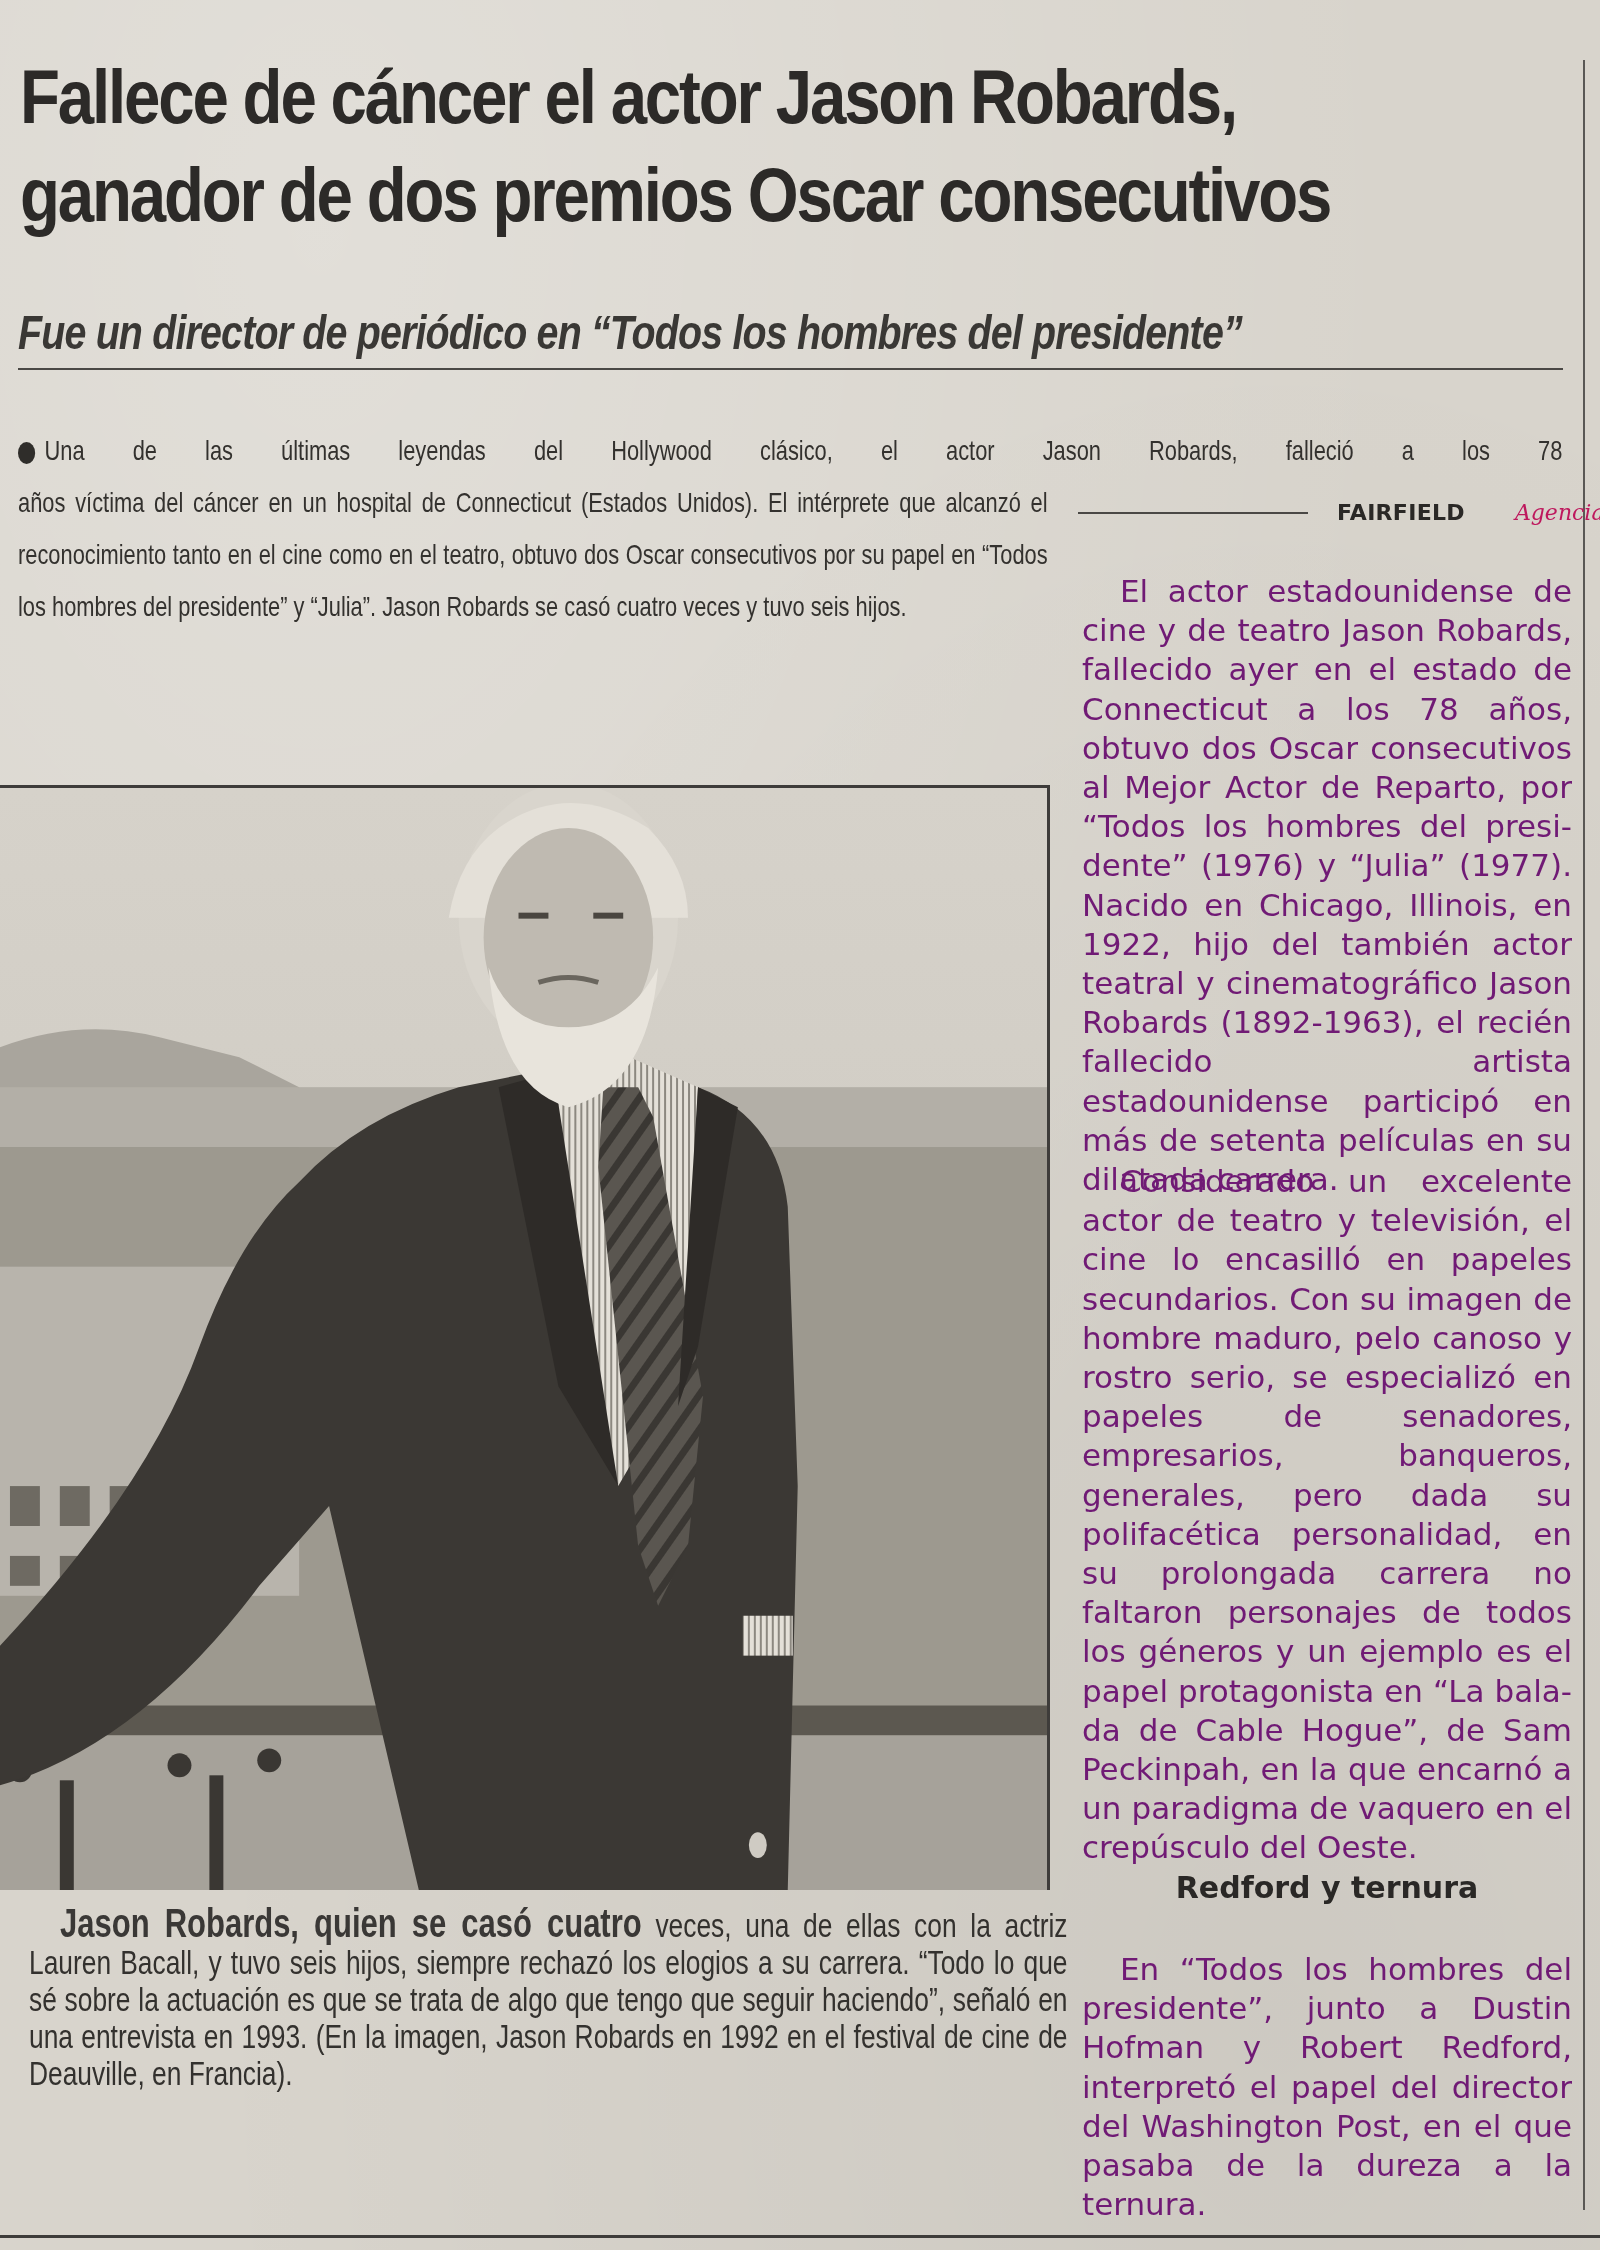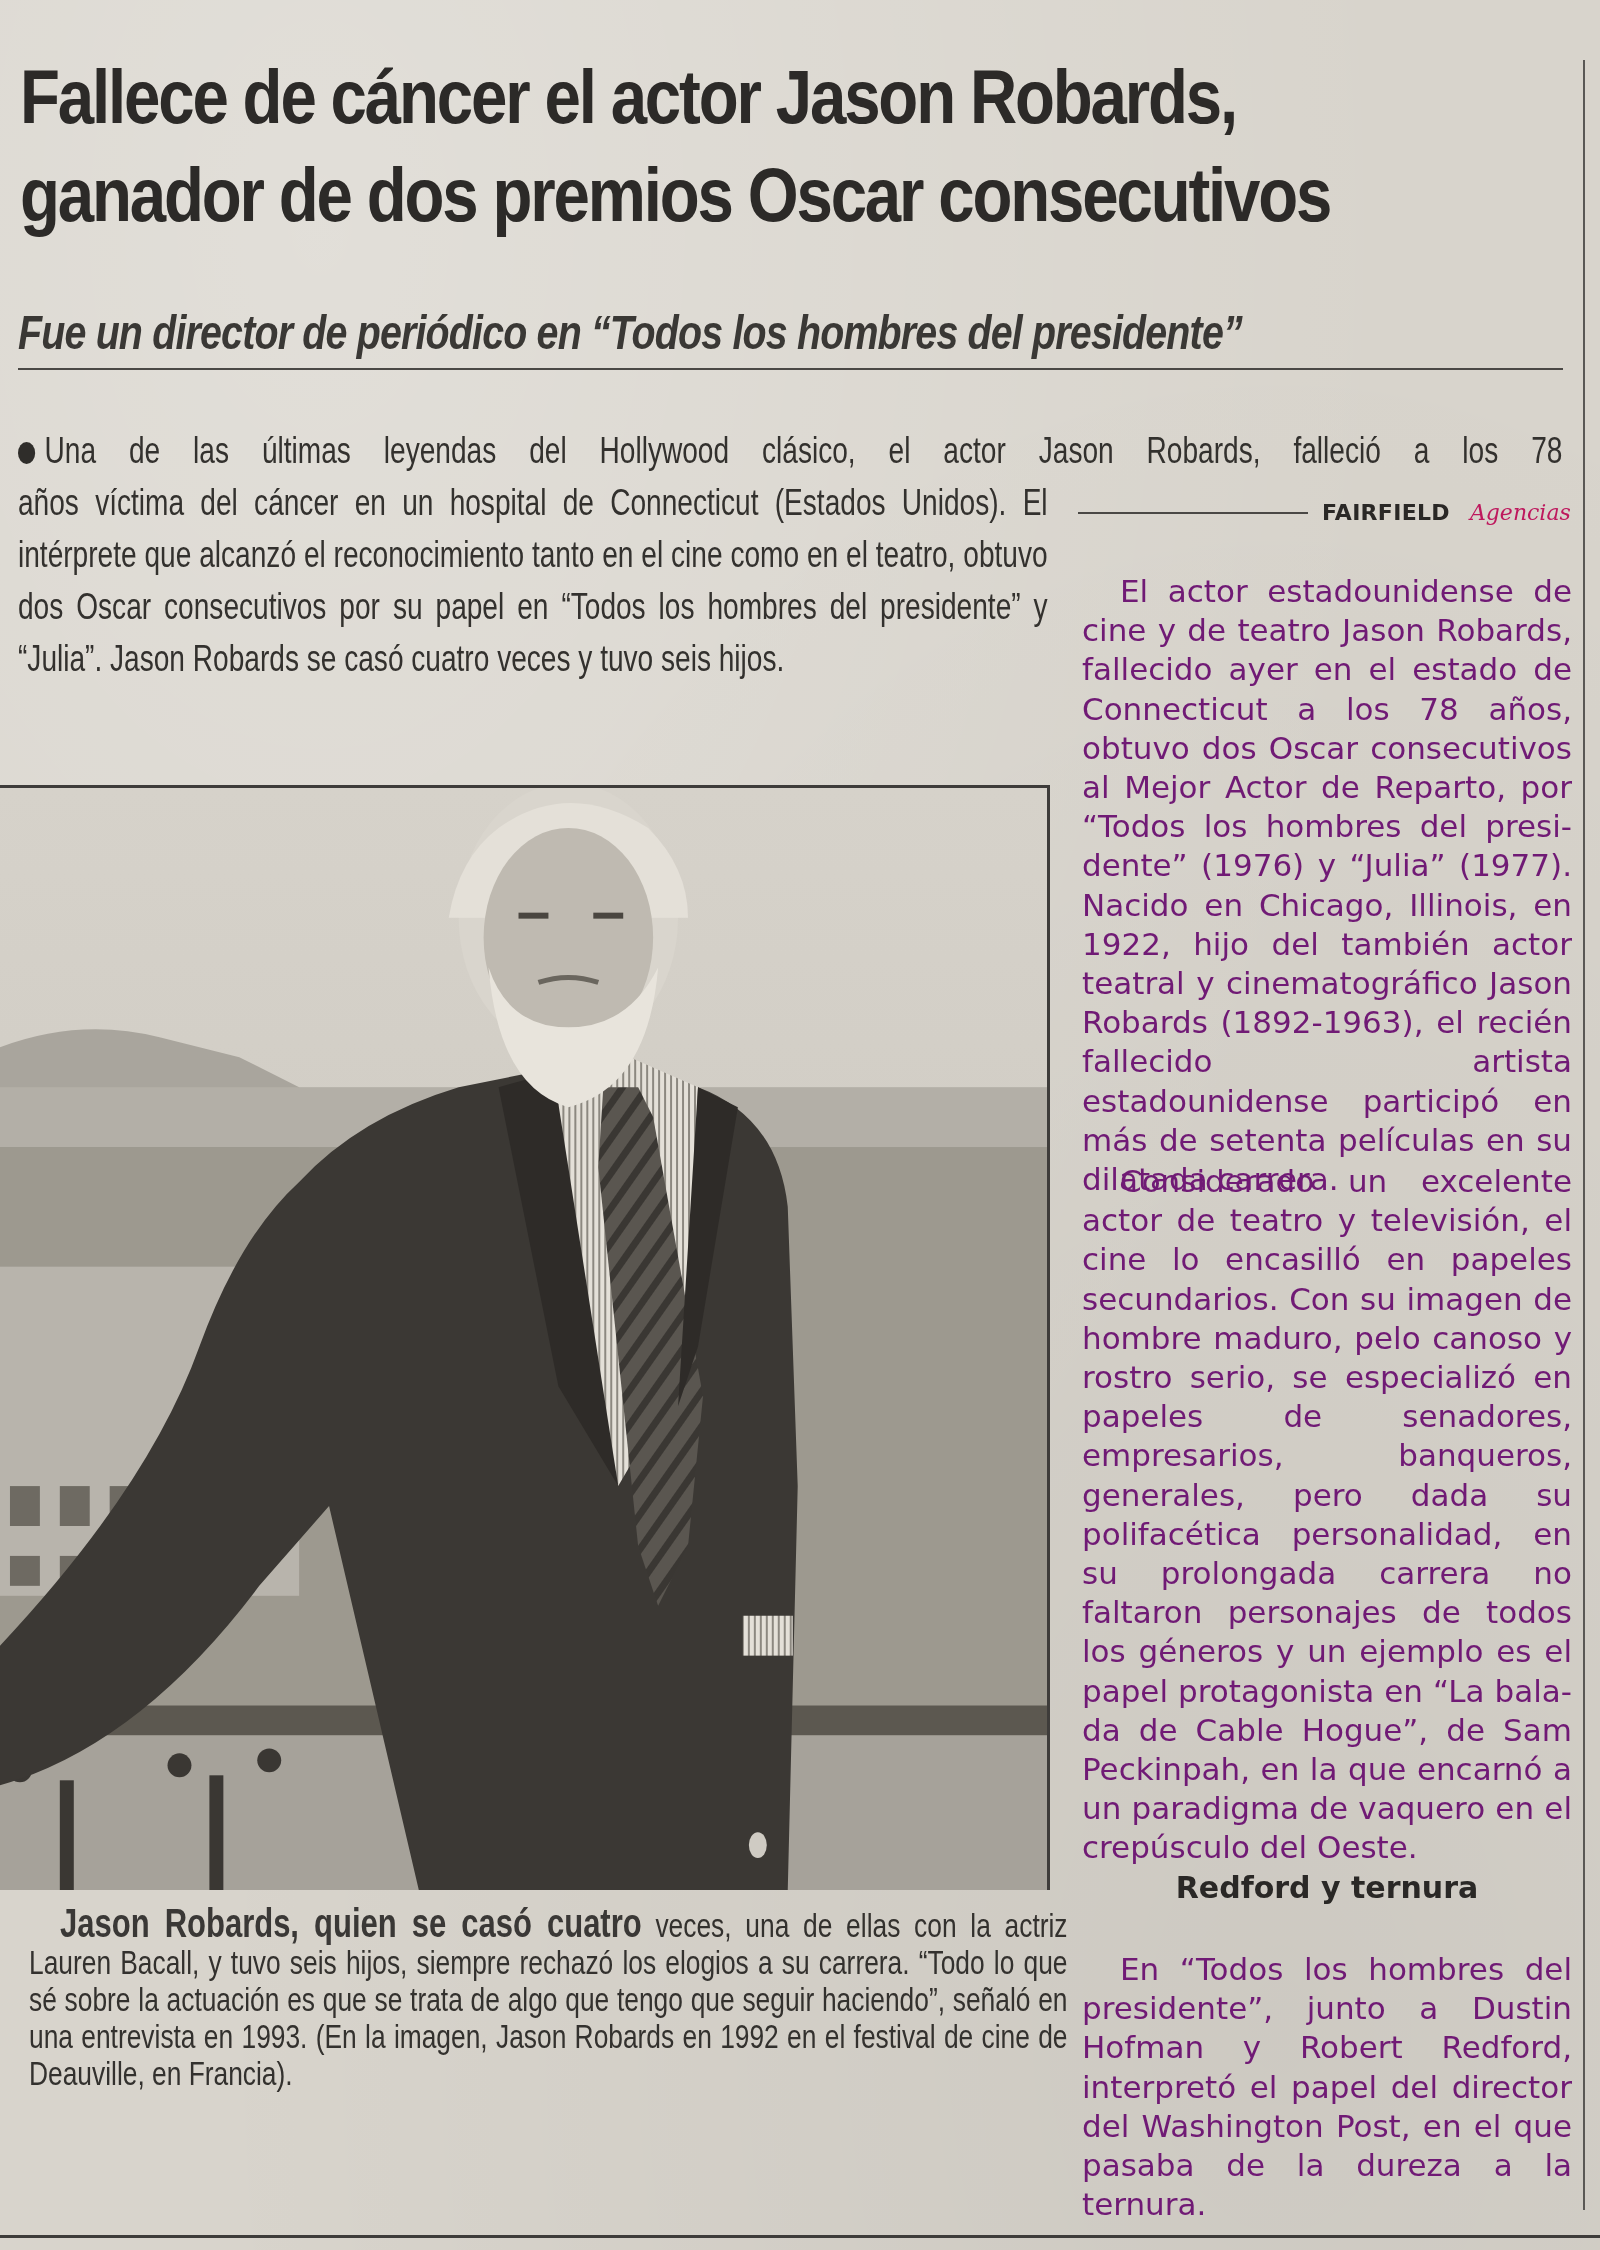--- a/index.html
+++ b/index.html
@@ -45,21 +45,21 @@
       background: #4a4845;
     }
     .right-border {
       position: absolute; left: 1583px; top: 60px; width: 2px; height: 2150px;
       background: #5a5855;
     }
 
     .lead {
       position: absolute; left: 18px; top: 425px; width: 1545px;
       font-family: "Liberation Sans", sans-serif;
-      font-size: 36px;
+      font-size: 28px;
       line-height: 52px;
       color: #33312e;
     }
     .lead-line1 {
       white-space: nowrap;
       transform: scaleX(0.78);
       transform-origin: left top;
       width: 1980px;
       text-align: justify;
       text-align-last: justify;
@@ -69,20 +69,21 @@
       transform: scaleX(0.78);
       transform-origin: left top;
       text-align: justify;
     }
     .bullet { display: inline-block; width: 22px; height: 22px; border-radius: 50%; background: #2f2d2a; margin-right: 12px; vertical-align: middle; }
 
     .dateline {
       position: absolute; left: 1078px; top: 500px; width: 486px;
       display: flex; align-items: center;
       font-size: 22px;
+      gap: 15px;
     }
     .dateline-rule { flex: 0 0 230px; height: 2px; background: #4a4845; margin-right: 14px; }
     .dateline-city { font-family: "DejaVu Sans", sans-serif; font-weight: bold; font-size: 22px; letter-spacing: 0.3px; }
     .dateline-dot { display: inline-block; width: 10px; height: 10px; border-radius: 50%; background: #2f2d2a; margin: 0 10px; }
     .dateline-agency { font-family: "DejaVu Serif", serif; font-style: italic; font-size: 22px; color: #be185d; }
 
     .body-col {
       position: absolute; left: 1082px; width: 490px;
       font-family: "DejaVu Sans", sans-serif;
       font-size: 31px;

